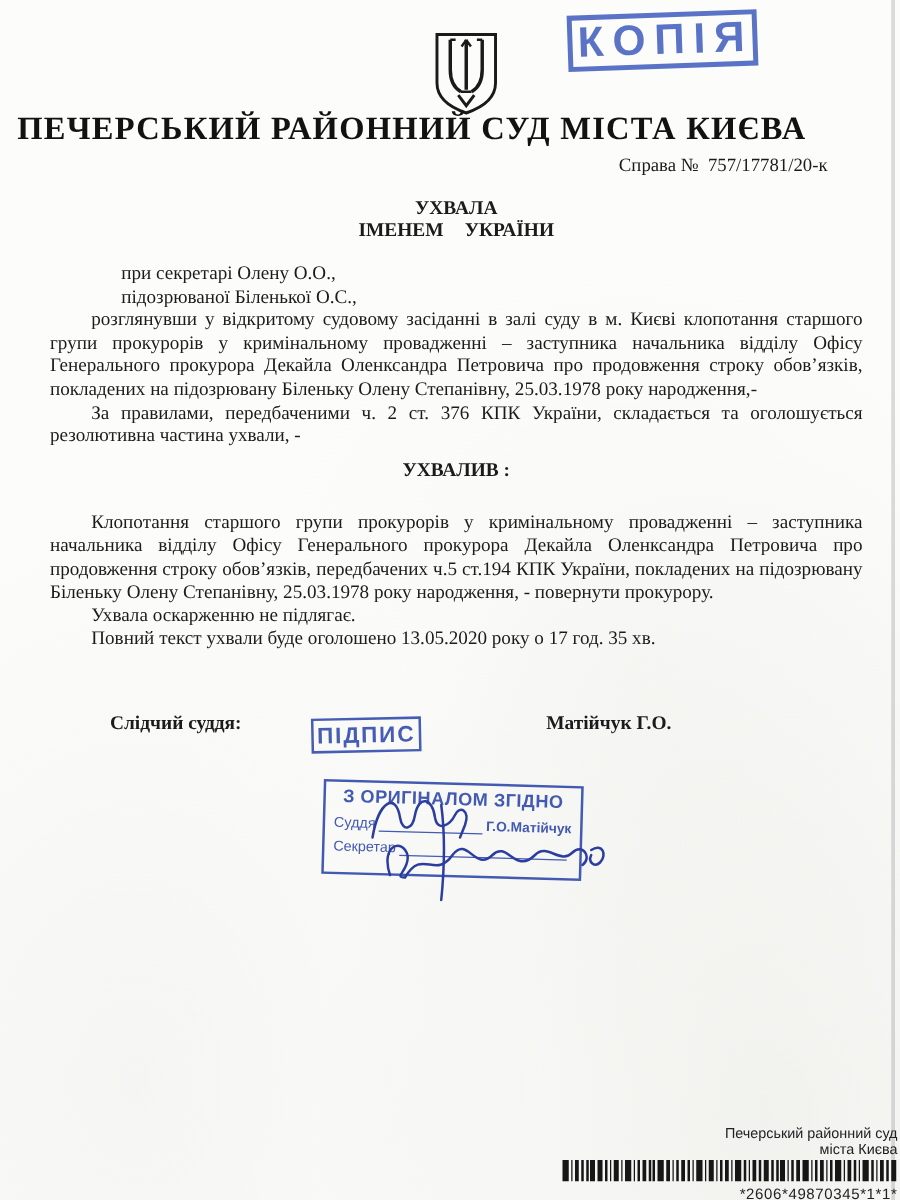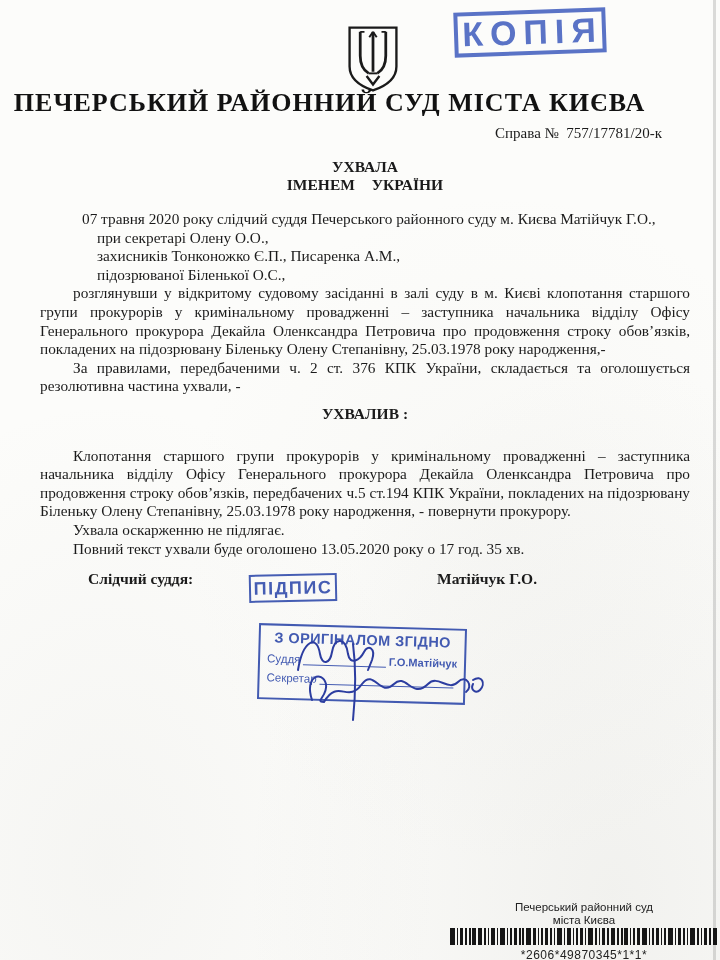--- a/index.html
+++ b/index.html
@@ -59,21 +59,21 @@
     font-family:"Liberation Sans", sans-serif;opacity:.95;
   }
   .cert-title{font-weight:bold;font-size:14.5px;letter-spacing:.4px;text-align:center;white-space:nowrap;}
   .cert-row{display:flex;align-items:flex-end;font-size:11.5px;margin-top:7px;}
   .cert-row .lbl{flex:none;}
   .cert-row .line{flex:1;border-bottom:1.4px solid #3952ae;height:10px;margin:0 3px;}
   .cert-row .nm{flex:none;font-size:11px;font-weight:bold;}
   .scrawls{position:absolute;left:240px;top:612px;width:290px;height:125px;pointer-events:none;}
 
   
-  .barcode-block{position:absolute;left:450px;top:901px;width:268px;text-align:center;
+  .barcode-block{position:absolute;left:450px;top:901px;width:268px;text-align:right;
     font-family:"Liberation Sans", sans-serif;font-size:11.5px;line-height:12.5px;color:#222;}
   .bars{display:flex;justify-content:space-between;align-items:stretch;height:17px;margin-top:2px;}
   .bars i{background:#161616;}
   .bar-num{font-size:12px;letter-spacing:.5px;margin-top:4px;}
 </style>
 </head>
 <body>
 
 <div class="page">
   <div class="scan-edge"></div>
@@ -97,23 +97,21 @@
 
   <div class="court-title">ПЕЧЕРСЬКИЙ РАЙОННИЙ СУД МІСТА КИЄВА</div>
   <div class="case-line">Справа №  757/17781/20-к</div>
 
   <div class="doc-title">
     <div>УХВАЛА</div>
     <div class="l2">ІМЕНЕМ УКРАЇНИ</div>
   </div>
 
   <div class="body">
-    <div class="intro first">07 травня 2020 року слідчий суддя Печерського районного суду м. Києва Матійчук Г.О.,</div>
     <div class="intro rest">при секретарі Олену О.О.,</div>
-    <div class="intro rest">захисників Тонконожко Є.П., Писаренка А.М.,</div>
     <div class="intro rest">підозрюваної Біленької О.С.,</div>
     <div class="para">розглянувши у відкритому судовому засіданні в залі суду в м. Києві клопотання старшого групи прокурорів у кримінальному провадженні – заступника начальника відділу Офісу Генерального прокурора Декайла Оленксандра Петровича про продовження строку обов’язків, покладених на підозрювану Біленьку  Олену Степанівну, 25.03.1978 року народження,-</div>
     <div class="para">За правилами, передбаченими ч. 2 ст. 376 КПК України, складається та оголошується резолютивна частина ухвали, -</div>
     <div class="res-head">УХВАЛИВ :</div>
     <div class="para">Клопотання старшого групи прокурорів у кримінальному провадженні – заступника начальника відділу Офісу Генерального прокурора Декайла Оленксандра Петровича про продовження строку обов’язків, передбачених ч.5 ст.194 КПК України, покладених на підозрювану Біленьку  Олену Степанівну, 25.03.1978 року народження, - повернути прокурору.</div>
     <div class="plain">Ухвала оскарженню не підлягає.</div>
     <div class="plain">Повний текст ухвали буде оголошено 13.05.2020 року о 17 год. 35 хв.</div>
   </div>
 
   <div class="sig-label">Слідчий суддя:</div>

